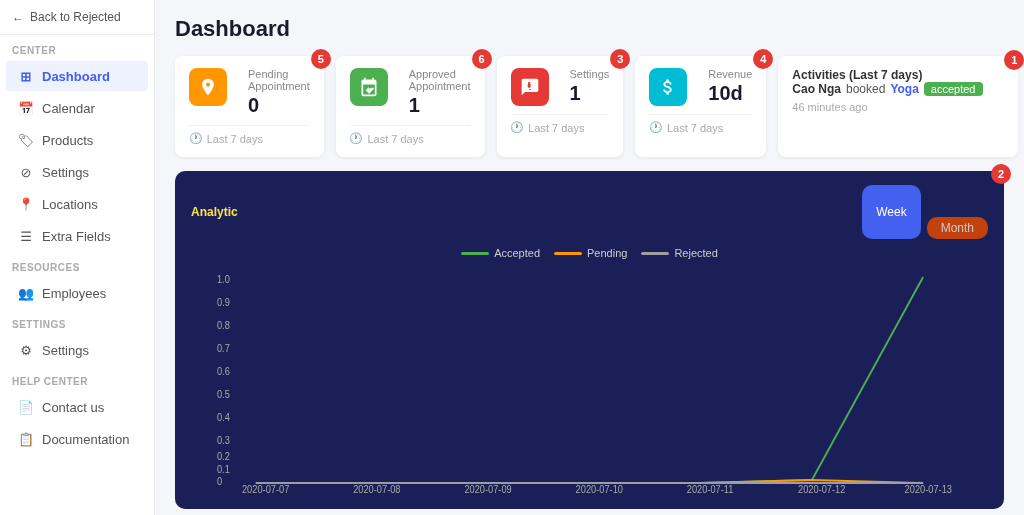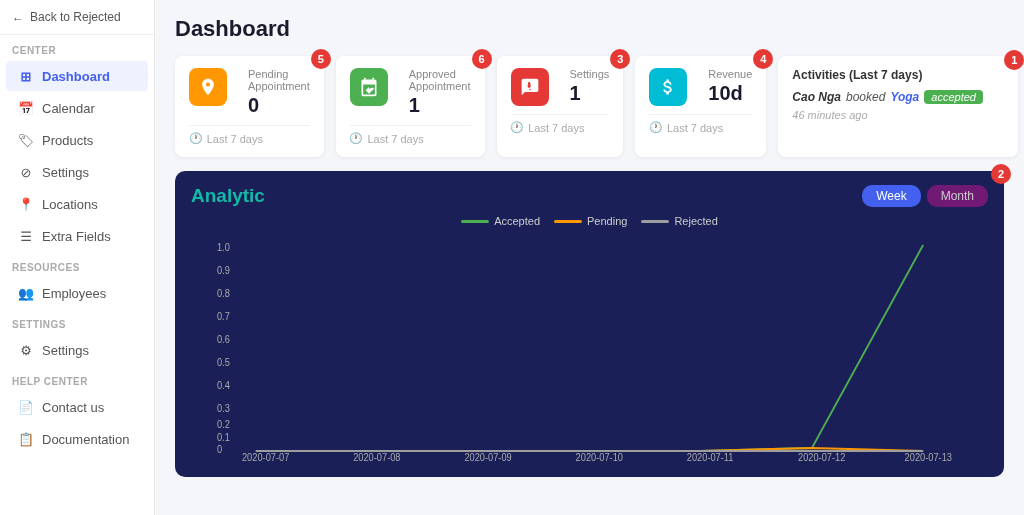--- a/index.html
+++ b/index.html
@@ -101,22 +101,22 @@
     
     .activities-panel {
       background: #fff;
       border-radius: 8px;
       padding: 12px 14px;
       width: 240px;
       flex-shrink: 0;
       box-shadow: 0 1px 4px rgba(0,0,0,0.07);
       position: relative;
     }
-    .activities-title { font-size: 12px; font-weight: 600; color: #333; margin-bottom: 8px; }
-    .activity-item { font-size: 12px; color: #555; display: flex; align-items: flex-end; gap: 5px; flex-wrap: wrap; font-style: italic; }
+    .activities-title { font-size: 12px; font-weight: 600; color: #333; margin-bottom: 0; }
+    .activity-item { font-size: 12px; color: #555; display: flex; align-items: flex-end; gap: 5px; flex-wrap: wrap; }
     .activity-name { font-weight: 600; color: #333; }
     .activity-yoga { color: #4361ee; font-weight: 600; }
     .activity-badge-accepted { background: #4caf50; color: #fff; border-radius: 4px; padding: 1px 7px; font-size: 11px; }
     .activity-time { color: #aaa; font-size: 11px; }
     .act-badge-1 {
       position: absolute;
       top: -6px;
       right: -6px;
       background: #e53935;
       color: #fff;
@@ -148,32 +148,32 @@
       border-radius: 10px;
       padding: 14px 16px;
       position: relative;
     }
     .analytic-header {
       display: flex;
       justify-content: space-between;
       align-items: center;
       margin-bottom: 8px;
     }
-    .analytic-title { color: #14b8a6; font-size: 19px; font-weight: 600; }
+    .analytic-title { color: #fde047; font-size: 12px; font-weight: 600; }
     .analytic-controls { display: flex; gap: 6px; }
     .analytic-btn {
       padding: 4px 14px;
       border-radius: 10px;
       border: none;
       font-size: 12px;
       cursor: pointer;
       font-weight: 500;
     }
     .analytic-btn.week { background: #4361ee; color: #fff; }
-    .analytic-btn.month { background: #701a75; color: #ccc; }
+    .analytic-btn.month { background: #c2410c; color: #ccc; margin-top: 32px; }
     .legend {
       display: flex;
       gap: 14px;
       justify-content: center;
       margin-bottom: 6px;
     }
     .legend-item { display: flex; align-items: center; gap: 5px; font-size: 11px; color: #ccc; }
     .legend-dot { width: 28px; height: 3px; border-radius: 2px; }
     .legend-dot.accepted { background: #4caf50; }
     .legend-dot.pending { background: #ff9800; }

